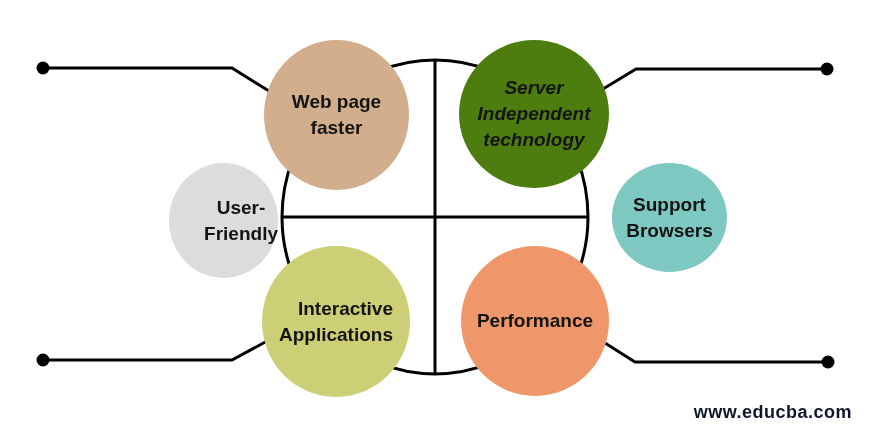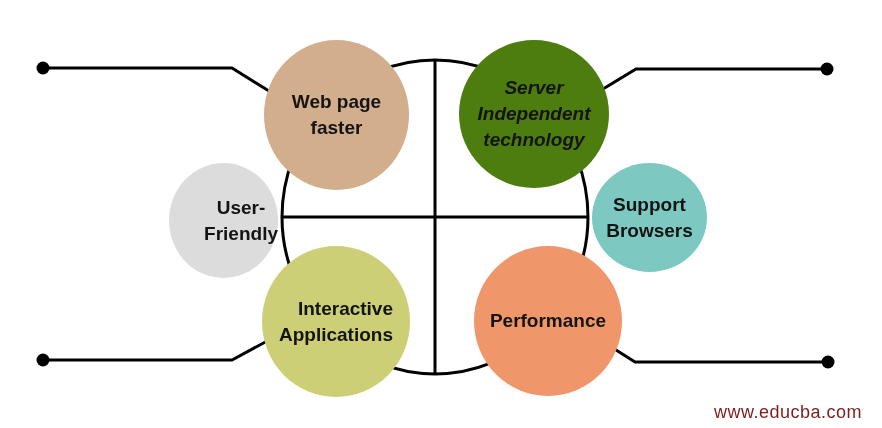--- a/index.html
+++ b/index.html
@@ -7,21 +7,20 @@
     padding: 0;
     background: #ffffff;
   }
   .stage {
     position: relative;
     width: 864px;
     height: 428px;
     background: #ffffff;
     overflow: hidden;
     font-family: "Liberation Sans", "DejaVu Sans", sans-serif;
-    padding-left: 10px;
   }
   .lines-layer {
     position: absolute;
     left: 0;
     top: 0;
     width: 882px;
     height: 428px;
   }
   .bubble {
     position: absolute;
@@ -34,31 +33,31 @@
   .bubble-label {
     white-space: pre-line;
     font-size: 19px;
     font-weight: bold;
     line-height: 1.36;
     color: #141414;
   }
   .b-web        { left: 264px; top: 40px;  width: 145px; height: 150px; }
   .b-server     { left: 459px; top: 40px;  width: 150px; height: 148px; }
   .b-user       { left: 169px; top: 163px; width: 109px; height: 115px; justify-content: flex-end; }
-  .b-support    { left: 592px; top: 163px; width: 115px; height: 109px; }
+  .b-support    { left: 612px; top: 163px; width: 115px; height: 109px; }
   .b-interactive{ left: 262px; top: 246px; width: 148px; height: 151px; }
-  .b-performance{ left: 474px; top: 246px; width: 148px; height: 150px; }
+  .b-performance{ left: 461px; top: 246px; width: 148px; height: 150px; }
   .watermark {
     position: absolute;
     right: 12px;
     bottom: 5px;
     font-size: 18px;
-    font-weight: normal;
+    font-weight: bold;
     letter-spacing: 0.5px;
-    color: #7f1d1d;
+    color: #0f172a;
   }
 </style>
 </head>
 <body>
 
 <div class="stage">
 
   <svg class="lines-layer" viewBox="0 0 882 428" aria-hidden="true">
 
     <ellipse cx="435" cy="217" rx="153" ry="157" fill="none" stroke-width="3" stroke="#000000"></ellipse>

